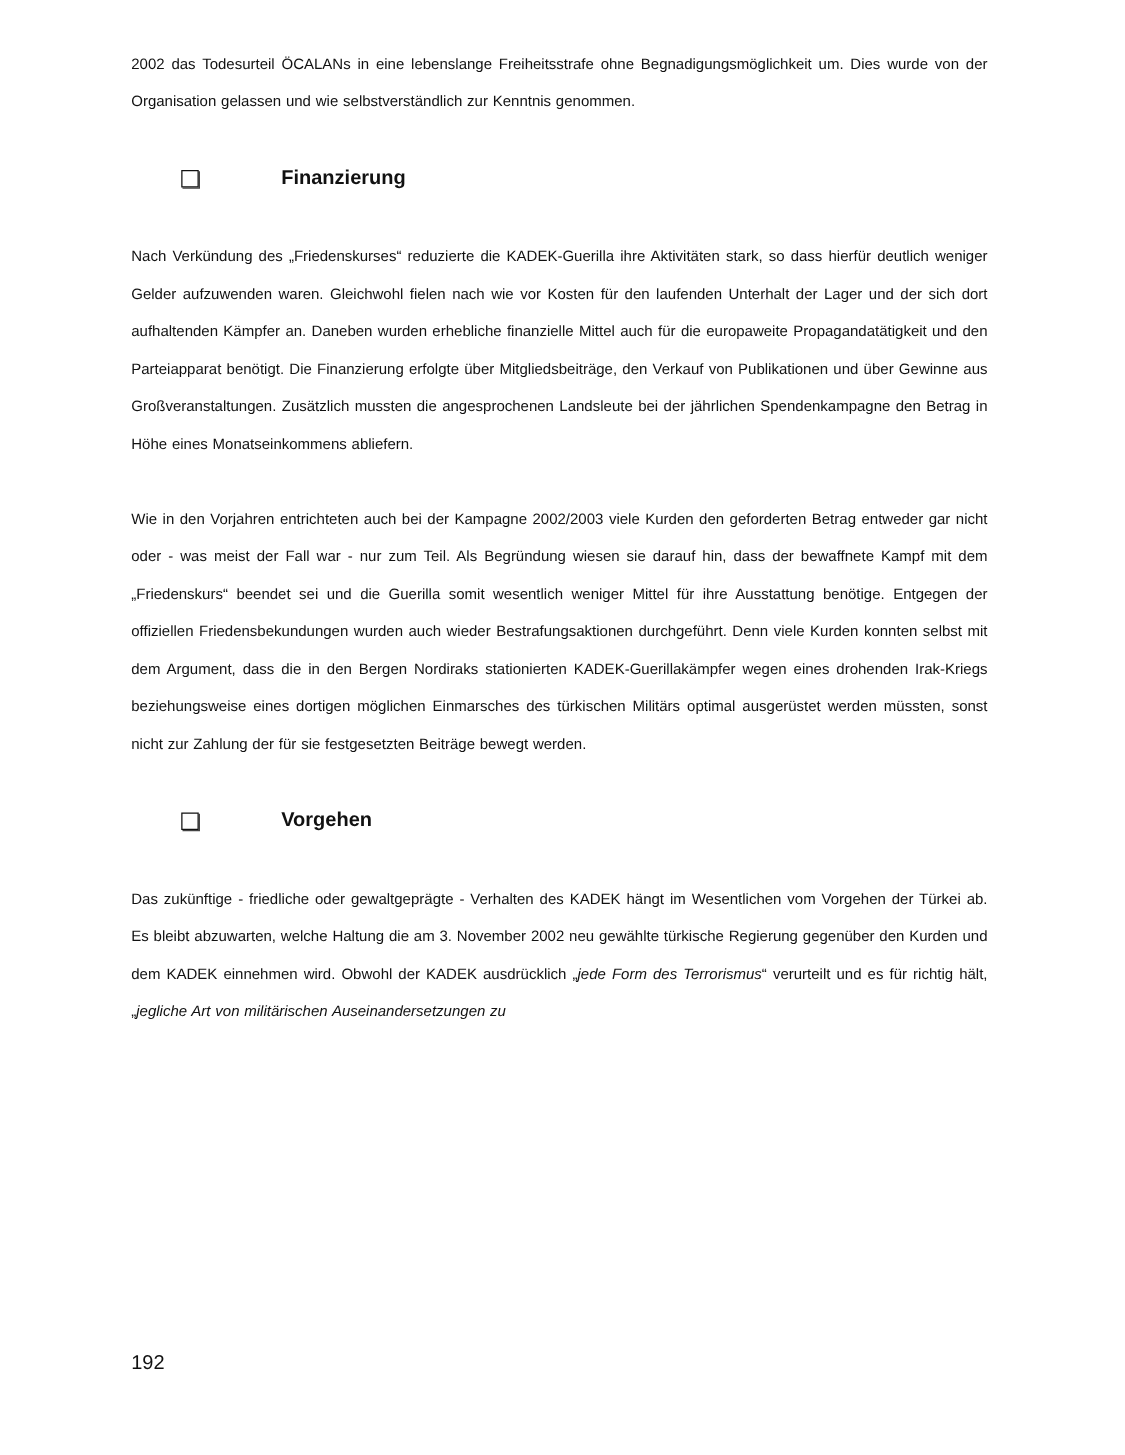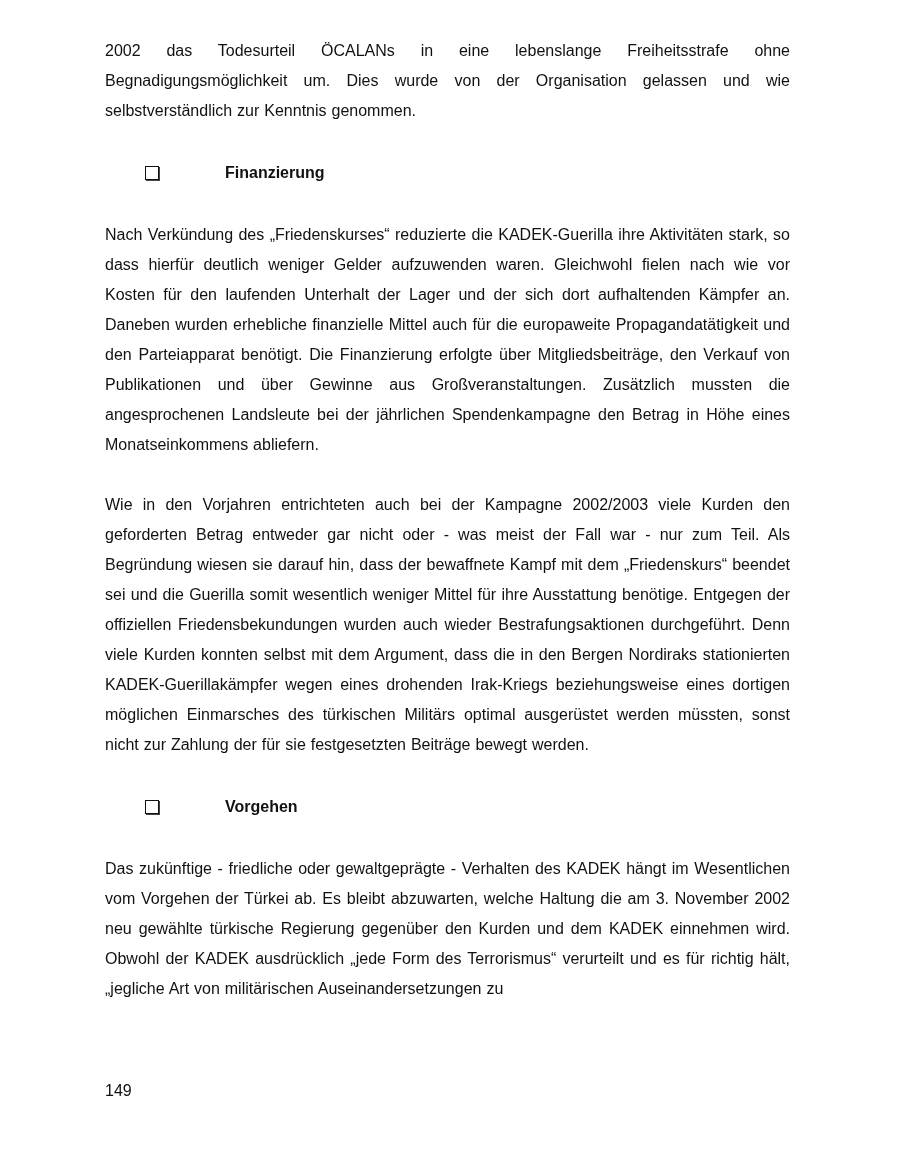--- a/index.html
+++ b/index.html
@@ -15,21 +15,21 @@
     overflow: hidden;
   }
   .page {
     position: relative;
     box-sizing: border-box;
     width: 900px;
     height: 1164px;
     padding: 36px 110px 0 105px;
   }
   .para {
-    font-size: 16px;
+    font-size: 12px;
     line-height: 30px;
     text-align: justify;
     margin: 0 0 30px 0;
     hyphens: auto;
     -webkit-hyphens: auto;
     word-spacing: 0.5px;
   }
   .section-heading {
     display: flex;
     align-items: center;
@@ -50,20 +50,21 @@
     border: 1.7px solid #111111;
     background: #ffffff;
     box-shadow: 1px 1px 0 #444444;
   }
   .heading-text {
     font-size: 16px;
     font-weight: bold;
     line-height: 30px;
   }
   .italic {
+    font-style: italic;
   }
   .page-number {
     position: absolute;
     left: 105px;
     top: 1076px;
     font-size: 16px;
     line-height: 30px;
   }
 </style>
 </head>
@@ -88,15 +89,15 @@
     <span class="bullet-cell">
       <span class="bullet-square"></span>
     </span>
     <span class="heading-text">Vorgehen</span>
   </div>
 
   <p class="para">
     <span>Das zukünftige - friedliche oder gewaltgeprägte - Verhalten des KADEK hängt im Wesentlichen vom Vorgehen der Türkei ab. Es bleibt abzuwarten, welche Haltung die am 3. November 2002 neu gewählte türkische Regierung gegenüber den Kurden und dem KADEK einnehmen wird. Obwohl der KADEK ausdrücklich „</span><span class="italic">jede Form des Terrorismus</span><span>“ verurteilt und es für richtig hält, „</span><span class="italic">jegliche Art von militärischen Auseinandersetzungen zu</span>
   </p>
 
-  <div class="page-number">149</div>
+  <div class="page-number">192</div>
 
 </div>
 
 </body></html>

